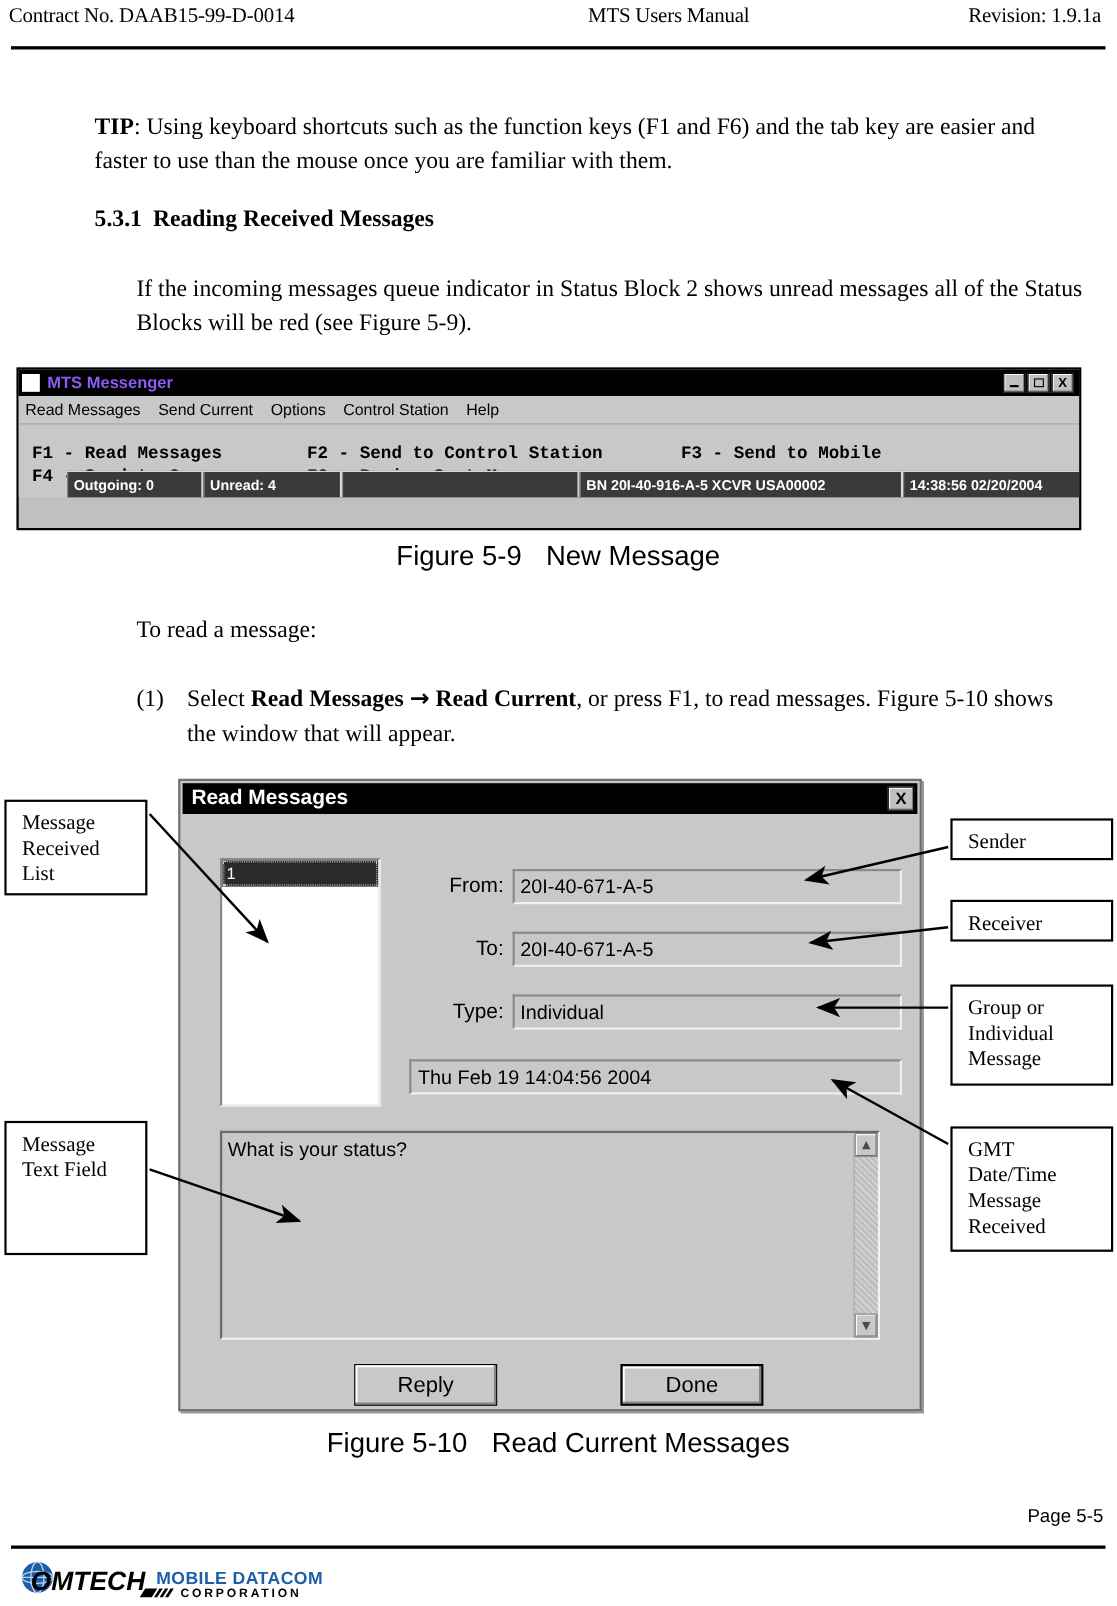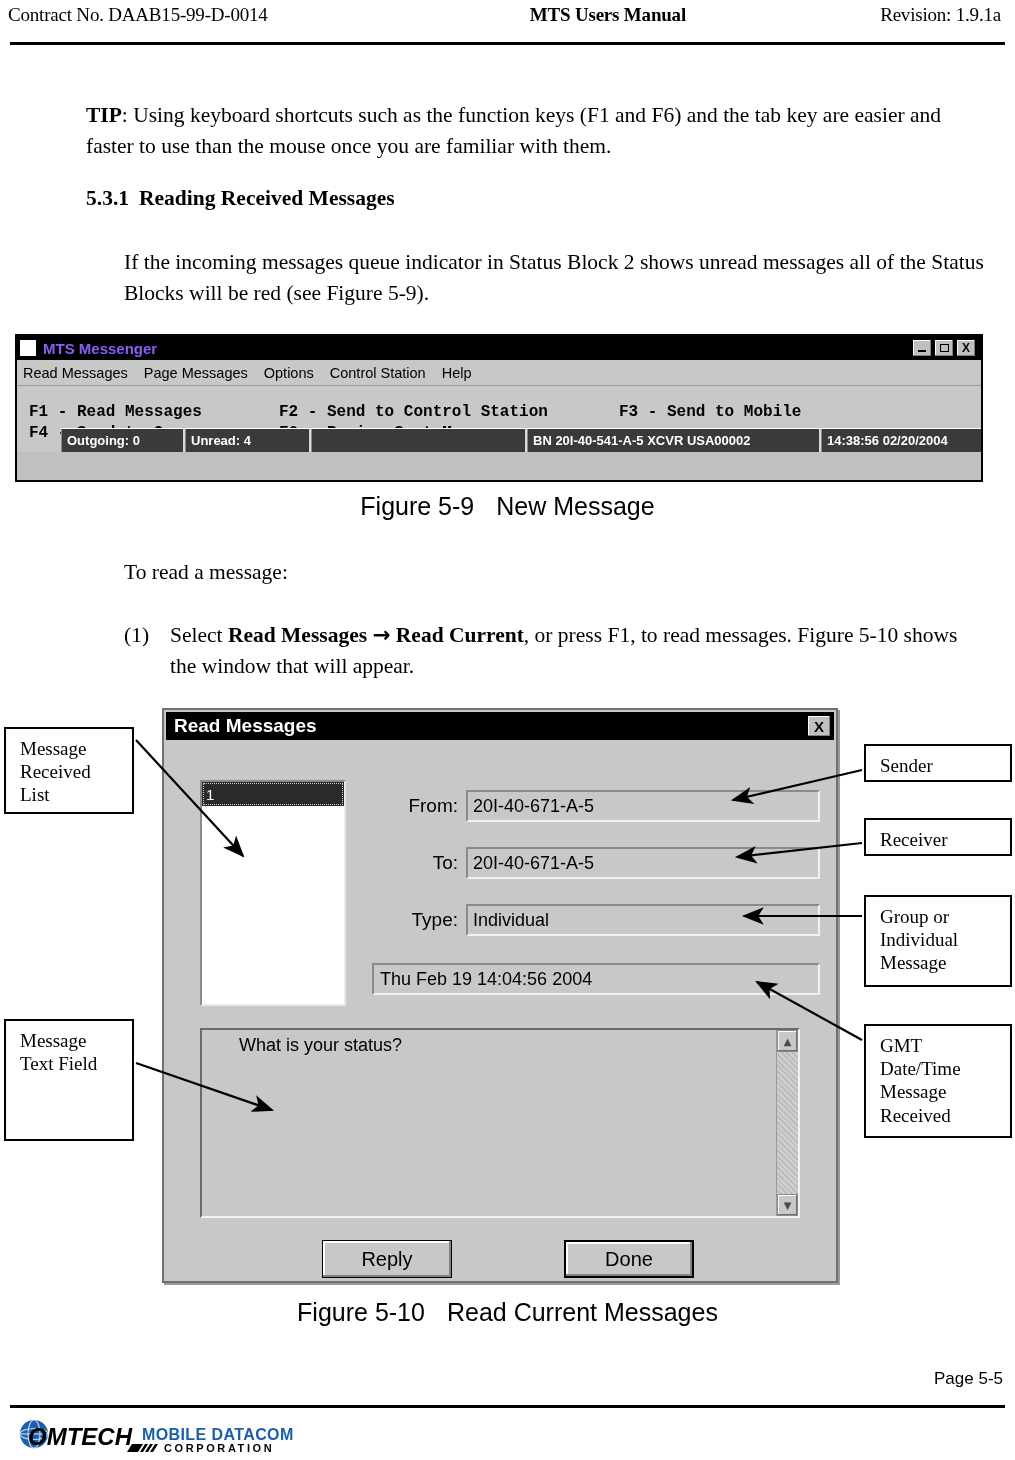--- a/index.html
+++ b/index.html
@@ -21,21 +21,21 @@
     top: 4px; left: 8px; right: 10px;
     height: 30px;
     display: flex;
     align-items: flex-start;
     justify-content: space-between;
     font-size: 19px;
     letter-spacing: -0.2px;
     gap: 10px;
   }
   .hdr-left  { flex: 0 0 auto; }
-  .hdr-mid   { flex: 0 0 auto; font-weight: bold; margin-left: 68px; }
+  .hdr-mid   { flex: 0 0 auto; font-weight: normal; margin-left: 68px; }
   .hdr-right { flex: 0 0 auto; margin-right: 4px; }
   .header-rule {
     position: absolute;
     top: 42px; left: 10px; right: 10px;
     height: 3px; background: #000;
   }
 
   
   .tip-para {
     position: absolute;
@@ -278,21 +278,20 @@
 
   
   .rm-textarea {
     position: absolute;
     left: 36px; top: 318px;
     width: 600px; height: 190px;
     background: #c8c8c8;
     border: 2px solid #6a6a6a;
     border-right-color: #f2f2f2; border-bottom-color: #f2f2f2;
     display: flex;
-    padding-left: 32px;
   }
   .rm-textarea-text {
     flex: 1 1 auto;
     font-family: "Liberation Sans", sans-serif;
     font-size: 18px;
     padding: 5px 0 0 5px;
     color: #000;
   }
   .rm-scrollbar {
     flex: 0 0 auto;
@@ -398,42 +397,42 @@
         </div>
       <div class="winbtn">
           <span class="gl-max"></span>
         </div>
       <div class="winbtn">X</div>
     </div>
   </div>
 
   <div class="mts-menubar">
     <span class="mts-menu-item">Read Messages</span>
-    <span class="mts-menu-item">Page Messages</span>
+    <span class="mts-menu-item">Send Current</span>
     <span class="mts-menu-item">Options</span>
     <span class="mts-menu-item">Control Station</span>
     <span class="mts-menu-item">Help</span>
   </div>
 
   <div class="mts-body">
     <div class="fkey-row">
       <span class="fk c1">F1 - Read Messages</span>
       <span class="fk c2">F2 - Send to Control Station</span>
       <span class="fk">F3 - Send to Mobile</span>
     </div>
     <div class="fkey-row">
       <span class="fk c1">F4 - Send to Group</span>
       <span class="fk c2">F6 - Review Sent Messages</span>
     </div>
 
     <div class="mts-statusbar">
       <div class="sb-cell sb-outgoing">Outgoing: 0</div>
       <div class="sb-cell sb-unread">Unread: 4</div>
       <div class="sb-cell sb-blank"></div>
-      <div class="sb-cell sb-xcvr">BN 20I-40-541-A-5  XCVR USA00002</div>
+      <div class="sb-cell sb-xcvr">BN 20I-40-916-A-5  XCVR USA00002</div>
       <div class="sb-cell sb-time">14:38:56 02/20/2004</div>
     </div>
   </div>
 </div>
 
 <div class="fig-caption" id="fig59-caption">
   <span>Figure 5-9</span><span class="cap-sep"></span><span>New Message</span>
 </div>
 
 <div class="read-para">To read a message:</div>

